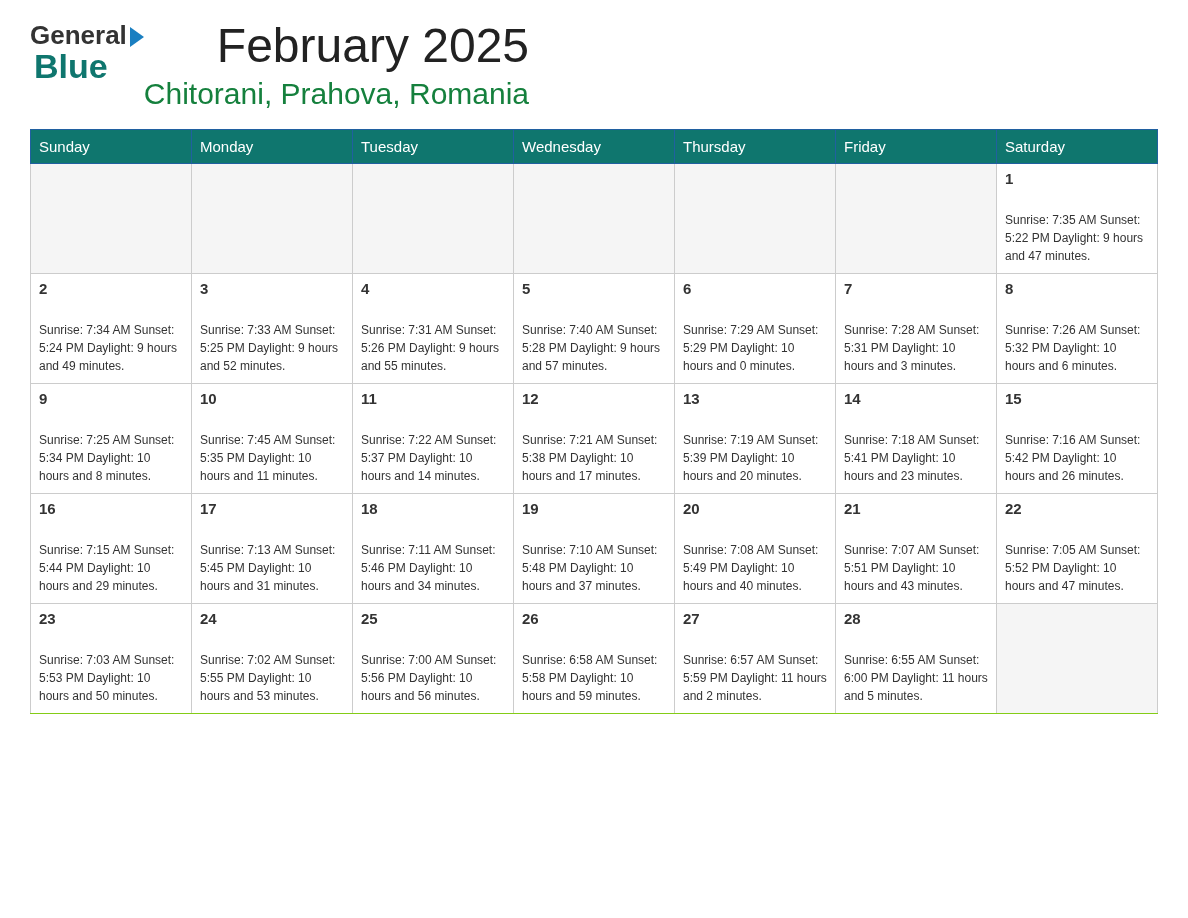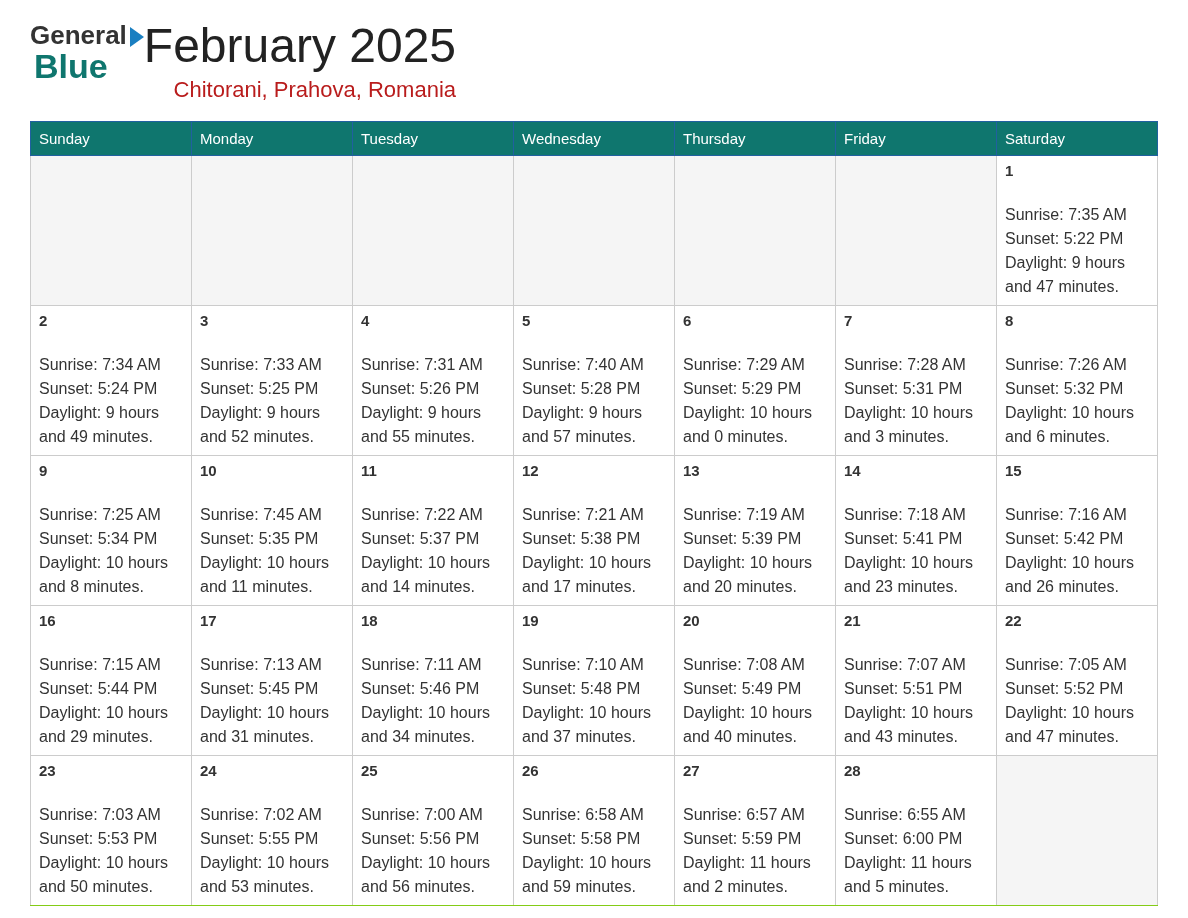--- a/index.html
+++ b/index.html
@@ -57,23 +57,23 @@
     .title-block {
       text-align: right;
     }
     .title-block h1 {
       font-size: 48px;
       font-weight: normal;
       color: #222;
       line-height: 1.1;
     }
     .title-block h2 {
-      font-size: 22px;
+      font-size: 30px;
       font-weight: normal;
-      color: #b91c1c;
+      color: #15803d;
       margin-top: 4px;
     }
     .calendar {
       width: 100%;
       border-collapse: collapse;
       table-layout: fixed;
     }
     .calendar thead tr th {
       background-color: #0f766e;
       color: #fff;
@@ -95,21 +95,21 @@
     .calendar tbody tr td.empty {
       background: #f5f5f5;
     }
     .day-number {
       font-size: 15px;
       font-weight: bold;
       color: #333;
       margin-bottom: 3px;
     }
     .day-info {
-      font-size: 16px;
+      font-size: 12px;
       color: #333;
       line-height: 1.5;
       margin-top: 24px;
     }
     .calendar tbody tr:last-child td {
       border-bottom: 1px solid #84cc16;
     }
   </style>
 </head>
 <body>

